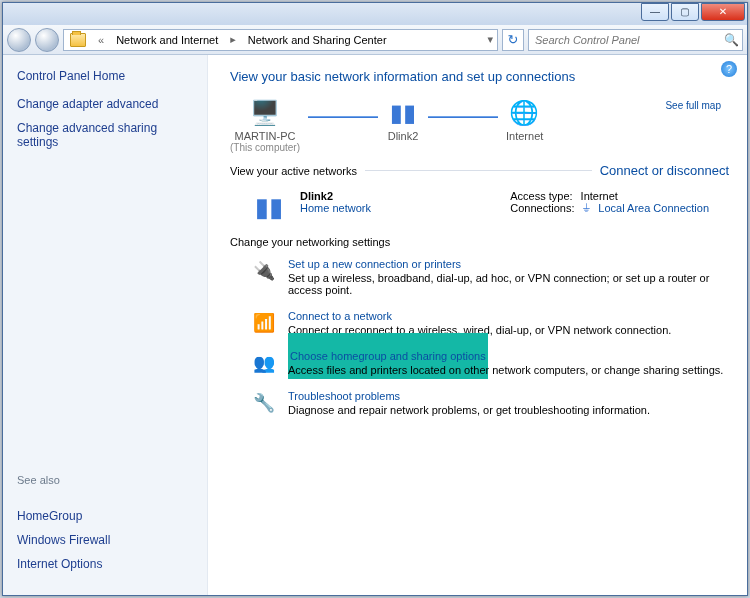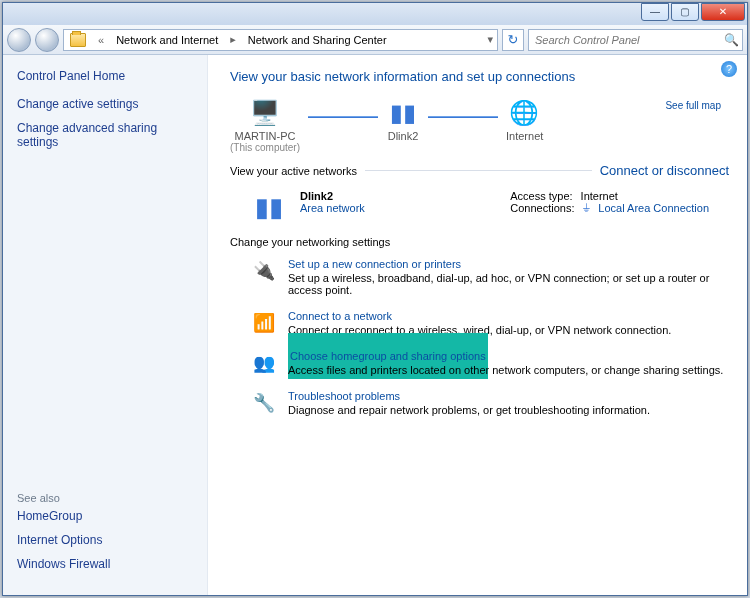--- a/index.html
+++ b/index.html
@@ -17,21 +17,21 @@
   .crumbbar .dd { margin-left:auto; padding:0 4px; color:#666; }
   .refresh { width:22px; height:22px; border:1px solid #9fb4cf; background:#fff; color:#2a72c8; font-size:13px; text-align:center; line-height:20px; }
   .search { width:215px; height:22px; border:1px solid #9fb4cf; background:#fff; display:flex; align-items:center; }
   .search input { flex:1; border:0; outline:0; font-size:11px; font-style:italic; color:#7a8aa0; padding:0 6px; background:transparent; }
   .search .mag { width:20px; text-align:center; color:#6d87a8; font-size:12px; }
   .body { position:absolute; top:52px; bottom:0; left:0; right:0; display:flex;border-radius:12px; }
   .sidebar { width:205px; background:#f1f5fa; border-right:1px solid #e3e9f1; padding:14px 14px; display:flex; flex-direction:column; font-size:12px; }
   .sidebar .home { color:#1e3e8f; font-size:12px; margin-bottom:14px; }
   .sidebar a { color:#1e3e8f; text-decoration:none; display:block; margin-bottom:10px; cursor:pointer; }
   .sidebar .spacer { flex:1; }
-  .sidebar .seealso { color:#6d7b8c; font-size:11px; margin-bottom:5px; }
+  .sidebar .seealso { color:#6d7b8c; font-size:11px; margin-bottom:23px; }
   .content { flex:1; padding:12px 18px 12px 22px; overflow:auto; position:relative; }
   .help { position:absolute; right:10px; top:6px; width:16px; height:16px; border-radius:50%; background:radial-gradient(#7fc6ff,#1e7bd8); color:#fff; font-size:11px; text-align:center; line-height:16px; }
   h1 { color:#0a4ea2; font-size:13px; font-weight:normal; margin:2px 0 14px; }
   .maprow { display:flex; align-items:center; justify-content:space-between; padding-right:8px; }
   .mapitems { display:flex; align-items:center; gap:8px; }
   .node { text-align:center; font-size:11px; color:#555; }
   .node .ic { width:34px; height:30px; margin:0 auto 2px; display:flex; align-items:center; justify-content:center; font-size:24px; }
   .node small { color:#888; font-size:10px; display:block; }
   .mline { width:70px; height:2px; background:#3a78d6; border-top:1px solid #6ea2e8; margin-top:-18px; }
   .maplink { color:#0a4ea2; font-size:10px; cursor:pointer; align-self:flex-start; margin-top:2px; }
@@ -83,27 +83,27 @@
     <div class="refresh">↻</div>
     <div class="search">
       <input placeholder="Search Control Panel" style="">
       <span class="mag">🔍</span>
     </div>
   </div>
 
   <div class="body">
     <div class="sidebar">
       <div class="home">Control Panel Home</div>
-      <a>Change active settings</a>
+      <a>Change adapter advanced</a>
       <a>Change advanced sharing settings</a>
       <div class="spacer"></div>
       <div class="seealso">See also</div>
       <a>HomeGroup</a>
+      <a>Windows Firewall</a>
       <a>Internet Options</a>
-      <a>Windows Firewall</a>
     </div>
 
     <div class="content">
       <div class="help">?</div>
       <h1>View your basic network information and set up connections</h1>
 
       <div class="maprow">
         <div class="mapitems">
           <div class="node">
             <div class="ic">🖥️</div>
@@ -129,21 +129,21 @@
       <div class="section-hdr">
         <span>View your active networks</span>
         <span class="line"></span>
         <span class="conn-dis">Connect or disconnect</span>
       </div>
 
       <div class="active-net">
         <div class="nic">▮▮</div>
         <div class="name">
           <div class="black" style="font-weight:bold">Dlink2</div>
-          <a>Area network</a>
+          <a>Home network</a>
         </div>
         <div class="props">
           <div>
               <span class="black">Access type:</span>
               <span class="black">Internet</span>
             </div>
           <div>
               <span class="black">Connections:</span>
               <span style="color:#3a78d6">⏚</span>
               <a>Local Area Connection</a>

